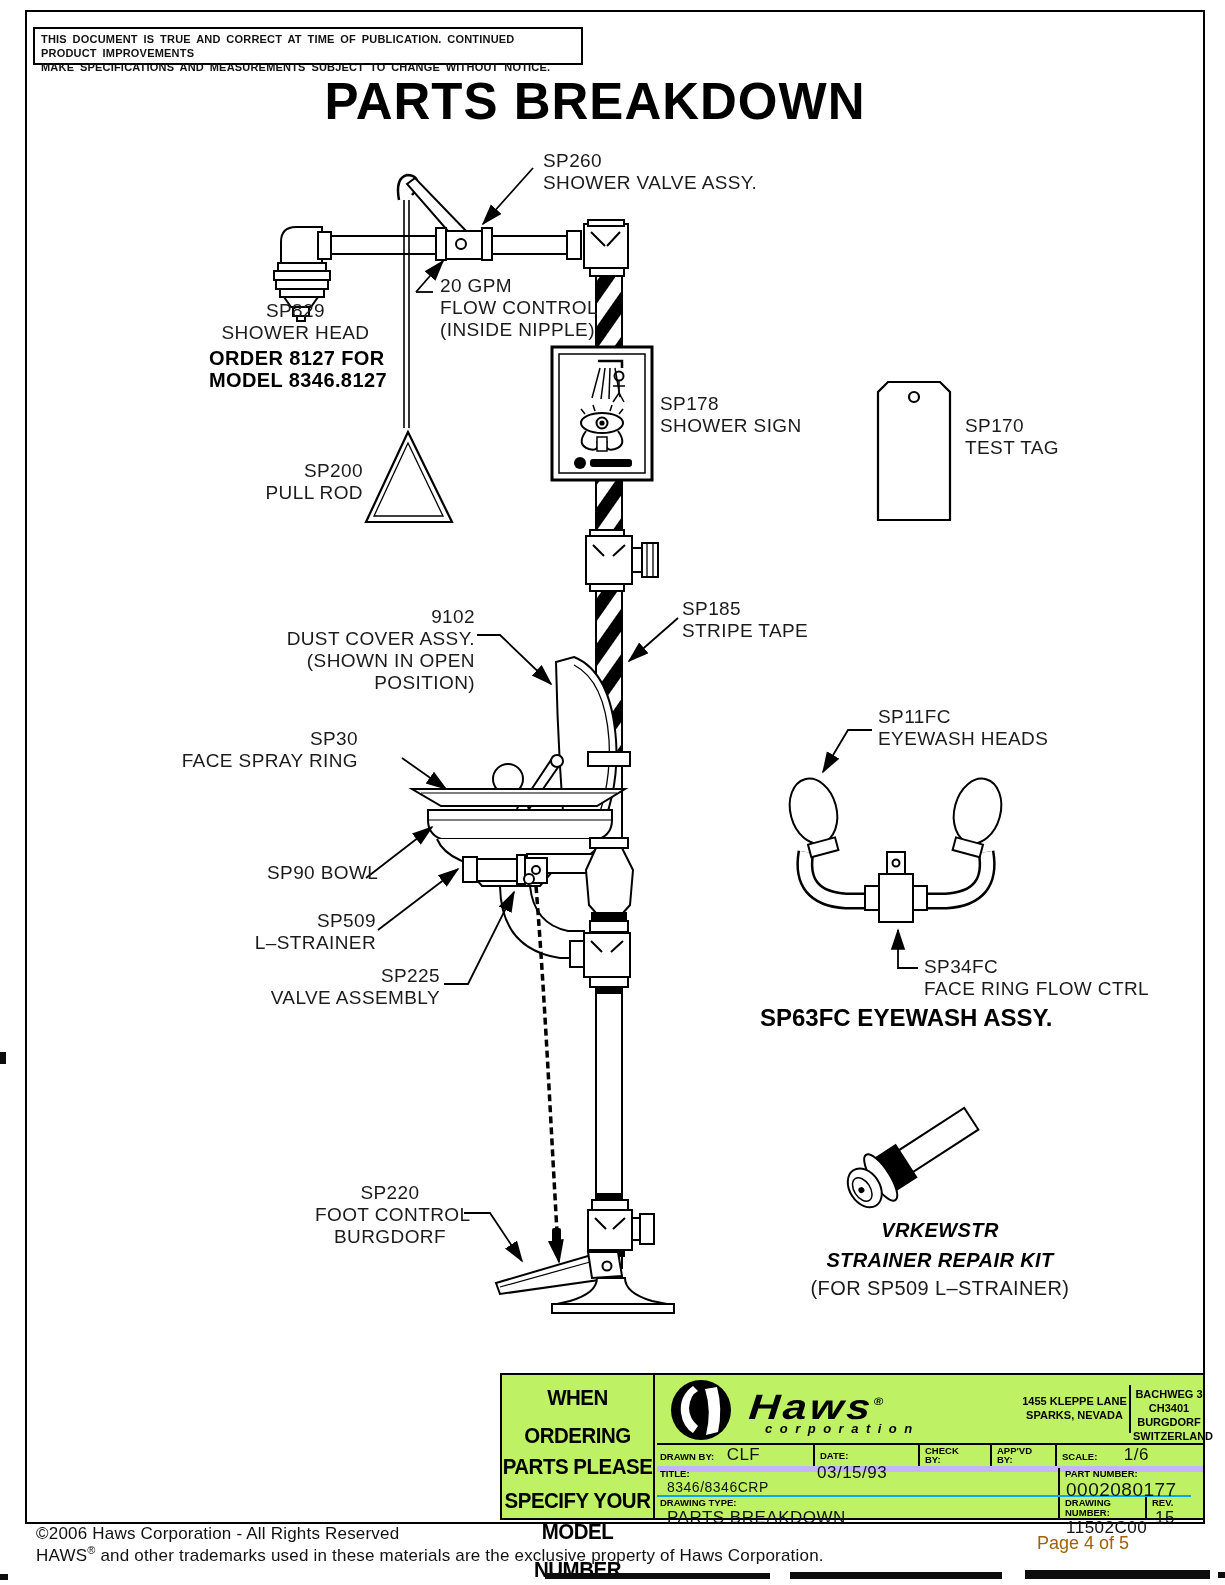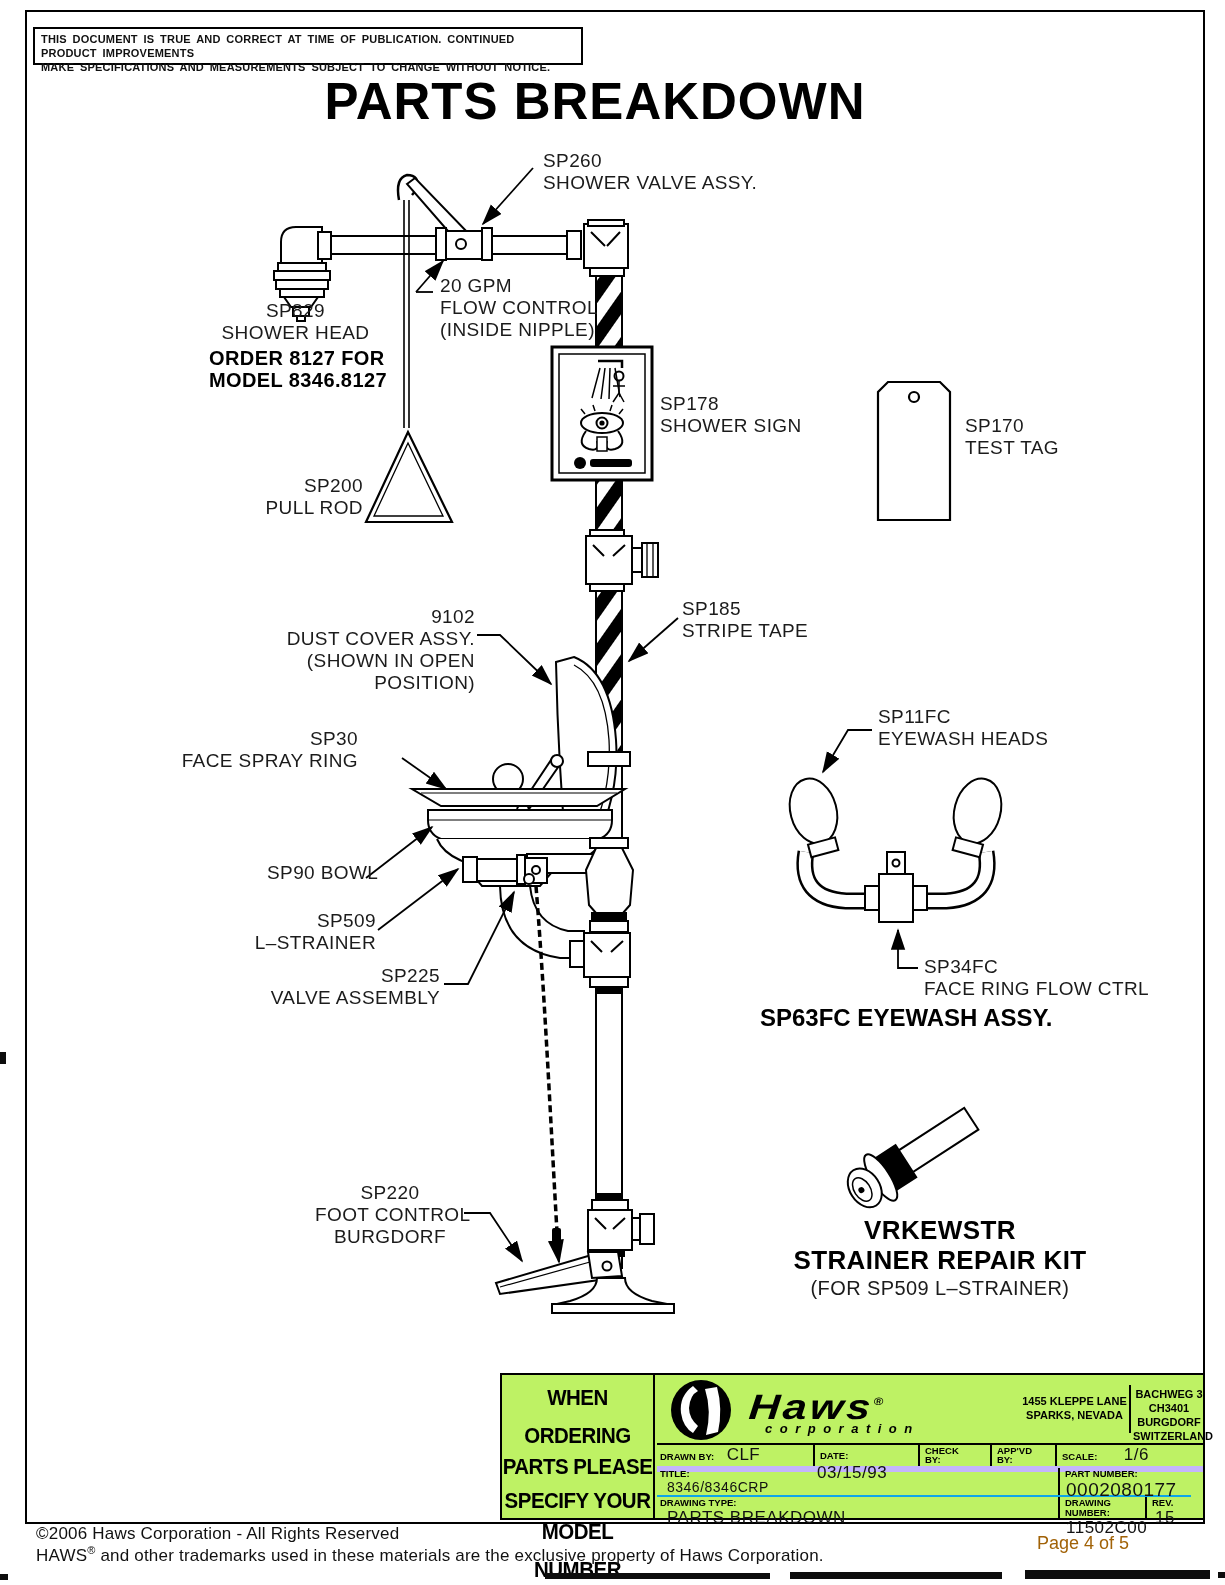--- a/index.html
+++ b/index.html
@@ -12,21 +12,21 @@
         font-size:11px;line-height:14px;font-weight:bold;word-spacing:2.5px;letter-spacing:0.2px;}
   .page-title{position:absolute;left:240px;top:72px;width:710px;margin:0;text-align:center;
         font-size:51px;font-weight:bold;letter-spacing:1px;color:#000;}
   .art{position:absolute;left:0;top:0;}
   .lbl{position:absolute;font-size:19px;line-height:22px;letter-spacing:0.4px;color:#1b1b1b;
         white-space:nowrap;}
   .r{text-align:right;}
   .c{text-align:center;}
   .b{font-weight:bold;}
   .big{font-size:24px;line-height:28px;font-weight:bold;letter-spacing:0;color:#000;}
-  .kit1{font-size:26px;line-height:30px;font-weight:bold;color:#000;}
+  .kit1{font-size:20px;line-height:30px;font-weight:bold;color:#000;font-style:italic;}
   .kit3{font-size:20px;line-height:26px;}
   
   .tblock{position:absolute;left:500px;top:1373px;width:705px;height:147px;border:2.5px solid #000;
         box-sizing:border-box;background:#bef264;}
   .tb-left{position:absolute;left:0;top:0;width:153px;height:100%;border-right:2.5px solid #000;
         box-sizing:border-box;text-align:center;padding-top:7px;}
   .tb-left div{font-weight:bold;font-size:20.5px;line-height:33.5px;letter-spacing:-0.5px;
         transform:scaleY(1.12);color:#000;}
   .tb-right{position:absolute;left:155px;top:0;right:0;bottom:0;}
   .tb-row1{position:absolute;left:0;top:0;right:0;height:68px;border-bottom:2px solid #000;}
@@ -276,21 +276,21 @@
     <div>(INSIDE NIPPLE)</div>
   </div>
   <div class="lbl c" style="left:213px;top:300px;width:165px;">
     <div>SP829</div>
     <div>SHOWER HEAD</div>
   </div>
   <div class="lbl b" style="left:209px;top:347px;font-size:20px;color:#000;">
     <div>ORDER 8127 FOR</div>
     <div>MODEL 8346.8127</div>
   </div>
-  <div class="lbl r" style="right:862px;top:460px;margin-top:15px;">
+  <div class="lbl r" style="right:862px;top:460px;">
     <div>SP200</div>
     <div>PULL ROD</div>
   </div>
   <div class="lbl" style="left:660px;top:393px;">
     <div>SP178</div>
     <div>SHOWER SIGN</div>
   </div>
   <div class="lbl" style="left:965px;top:415px;">
     <div>SP170</div>
     <div>TEST TAG</div>

